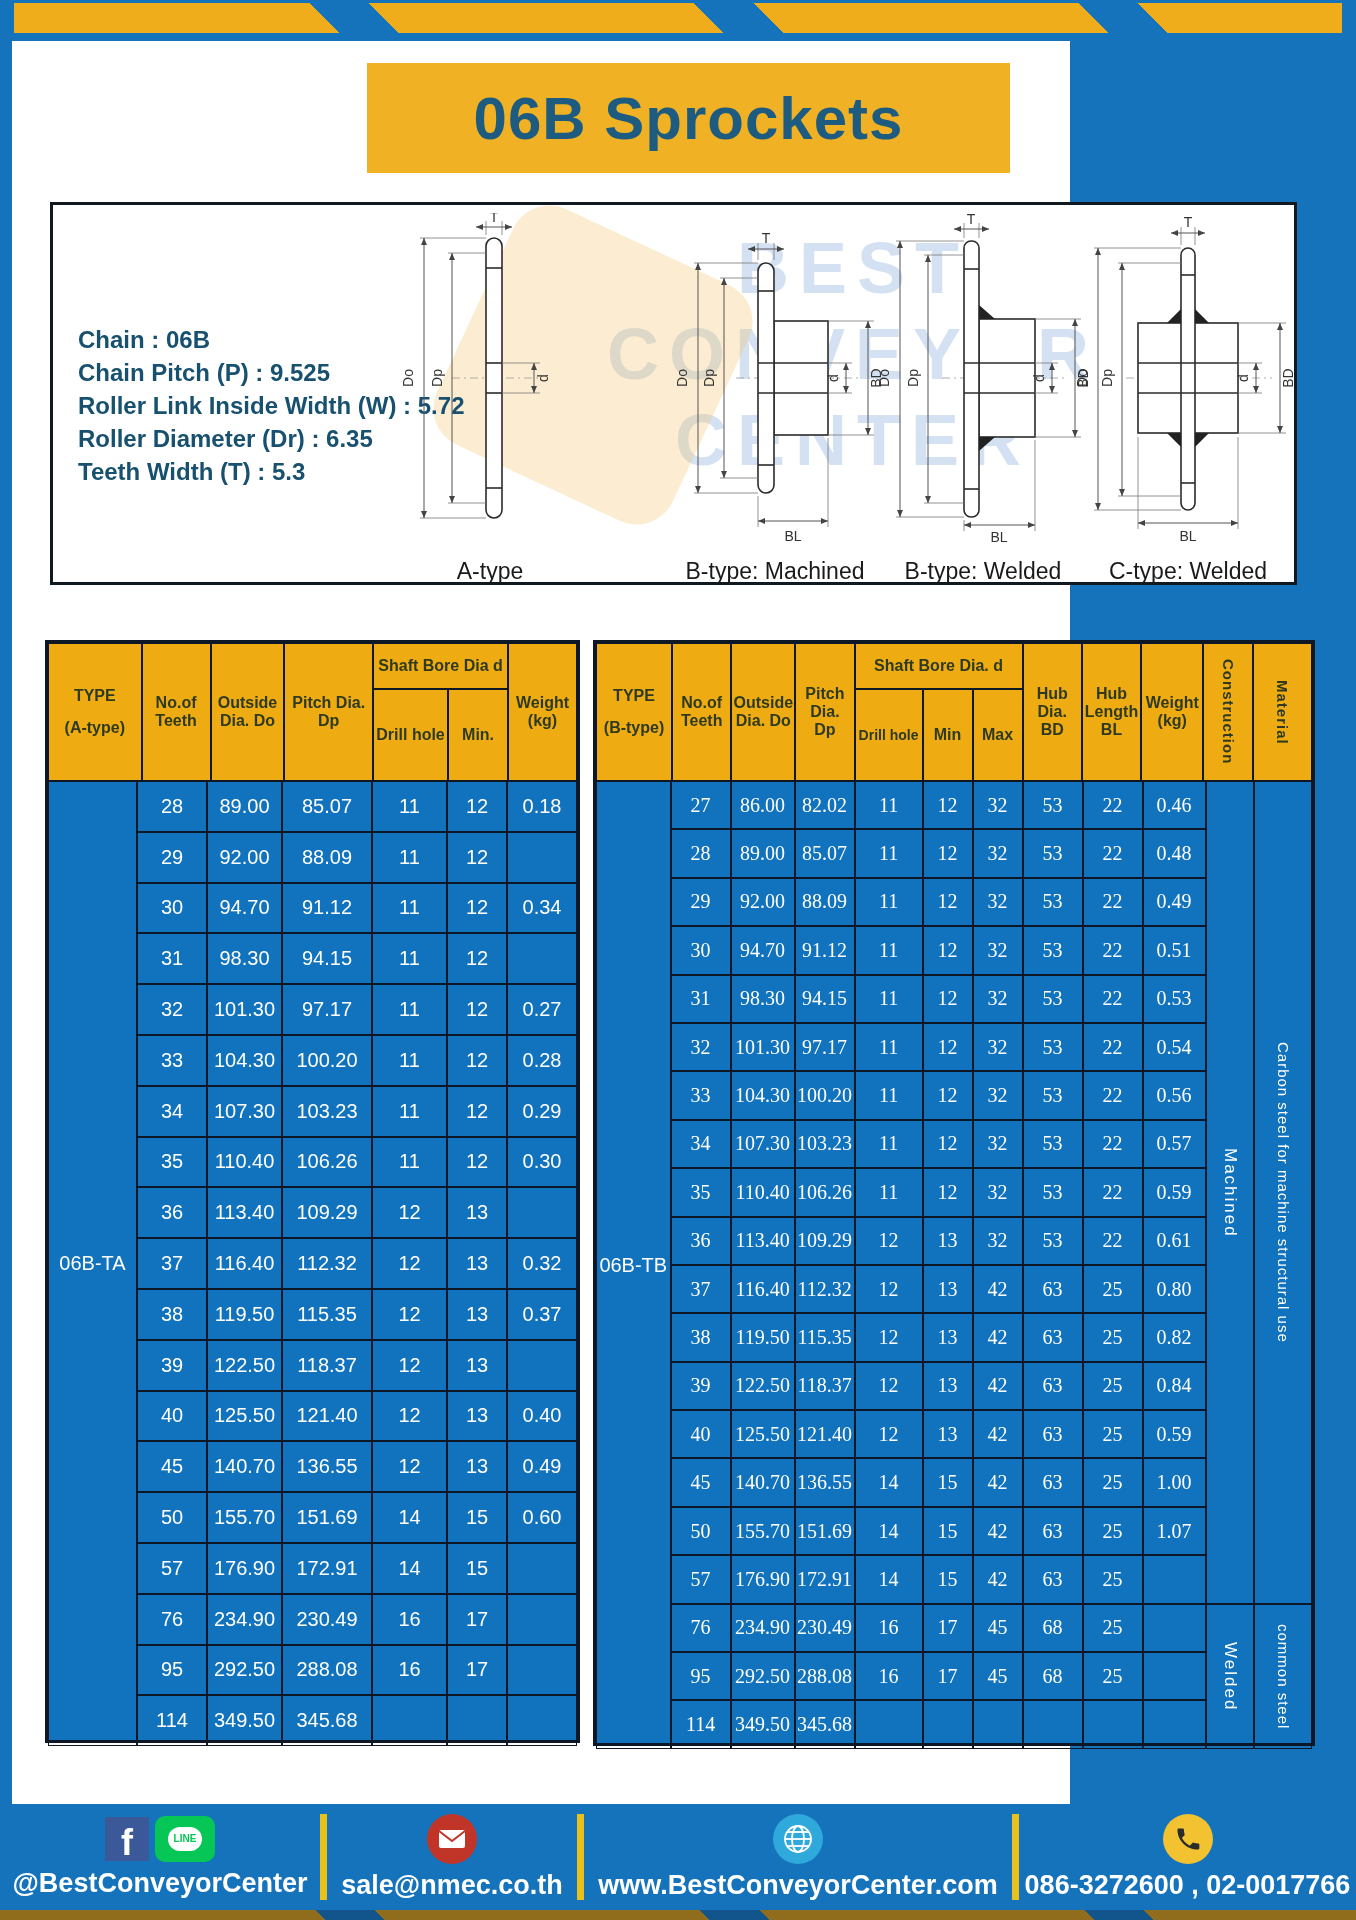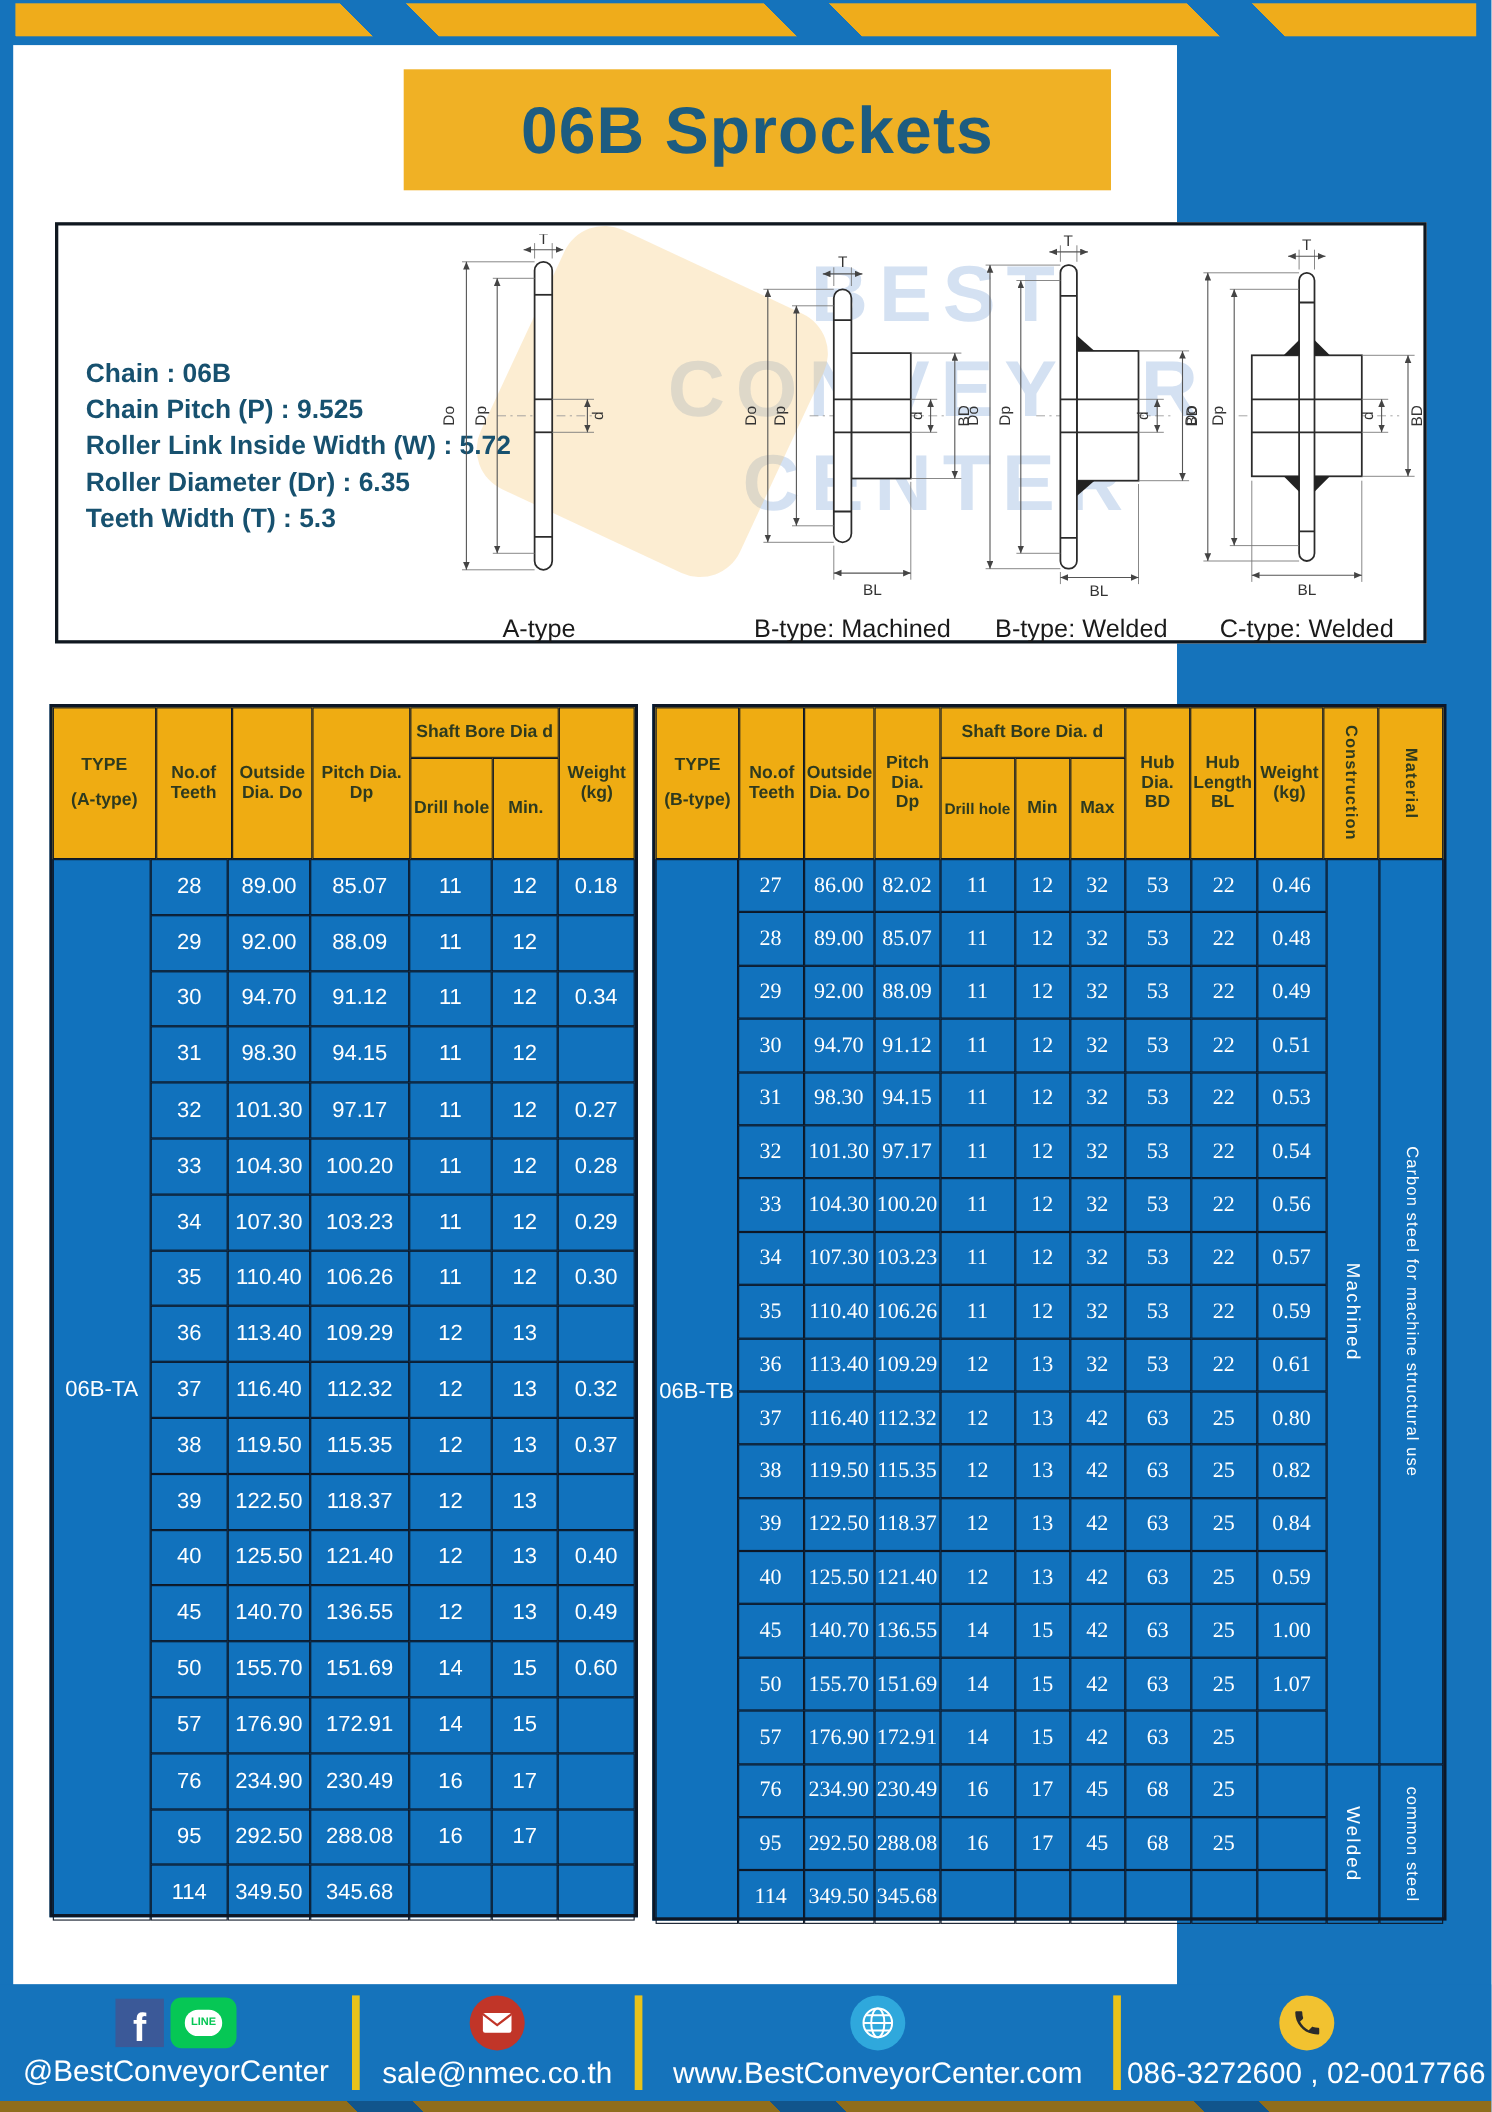--- a/index.html
+++ b/index.html
@@ -70,21 +70,21 @@
   .wb-drill{width:68px;} .wb-min{width:50px;} .wb-max{width:50px;} .wb-bd{width:60px;}
   .wb-bl{width:60px;} .wb-weight{width:63px;} .wb-constr{width:50px;} .wb-mat{width:60px;}
   .wb-shaft{width:168px;}
   .nw{white-space:nowrap;}
 
   .footer{position:absolute;left:0;top:1804px;width:1356px;height:106px;background:#1573BB;
     display:flex;align-items:stretch;}
   .fsec{display:flex;flex-direction:column;align-items:center;justify-content:center;gap:6px;}
   .fs1{width:320px;} .fs2{width:250px;} .fs3{width:428px;} .fs4{flex:1;}
   .fdiv{width:7px;height:86px;background:#E8C21A;align-self:center;}
-  .flabel{color:#fff;font-weight:normal;font-size:27px;white-space:nowrap;}
+  .flabel{color:#fff;font-weight:bold;font-size:27px;white-space:nowrap;}
   .icon-row{display:flex;gap:6px;align-items:center;}
   .fb-icon{width:44px;height:44px;background:#3b5998;color:#fff;font-size:36px;font-weight:bold;
     display:flex;align-items:flex-end;justify-content:center;line-height:0.95;overflow:hidden;}
   .line-icon{width:60px;height:46px;background:#06C755;border-radius:10px;display:flex;
     align-items:center;justify-content:center;}
   .line-bubble{width:34px;height:24px;background:#fff;border-radius:12px;color:#06C755;
     font-size:10px;font-weight:bold;display:flex;align-items:center;justify-content:center;}
   .circle-icon{width:50px;height:50px;border-radius:50%;display:flex;align-items:center;justify-content:center;}
   .mail-bg{background:#C13528;}
   .globe-bg{background:#2FA8DC;}

